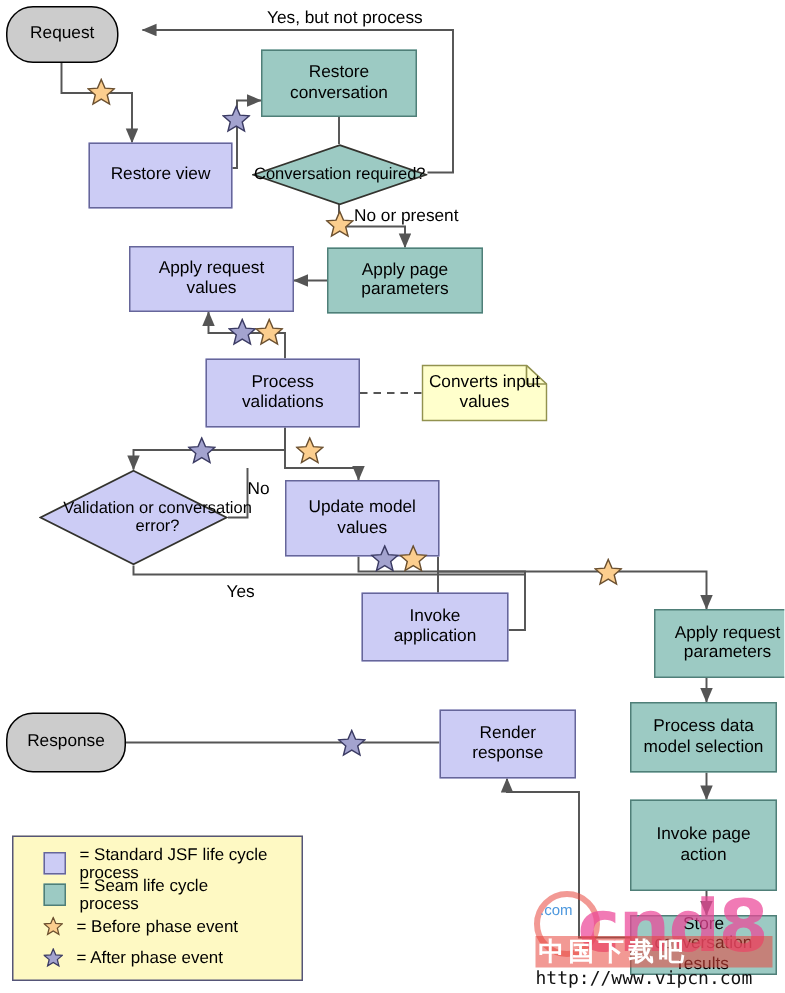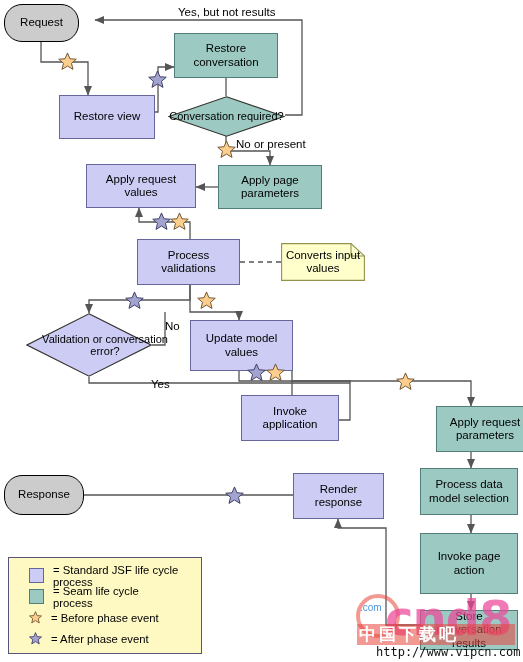--- a/index.html
+++ b/index.html
@@ -28,21 +28,21 @@
   #watermark{position:absolute;left:355px;top:588px;width:168px;height:74px;z-index:9;pointer-events:none;}
   .wm-cnd8{position:absolute;left:30px;top:2px;font-size:48px;font-weight:bold;color:#ec4899;opacity:.72;
            font-family:"DejaVu Sans",sans-serif;letter-spacing:-1px;}
   .wm-com{position:absolute;left:5px;top:14px;font-size:10px;color:#2e86d8;opacity:.85;}
   .wm-ring{position:absolute;left:1px;top:6px;width:36px;height:36px;border:4px solid #e8453c;
            border-radius:50%;opacity:.55;}
   .wm-cn{position:absolute;left:2px;top:36px;width:158px;height:21px;background:#e8453c;opacity:.55;}
   .wm-cntext{position:absolute;left:4px;top:35px;font-size:17px;font-weight:bold;color:#ffffff;
              letter-spacing:3px;font-family:"DejaVu Sans",sans-serif;}
   .wm-url{position:absolute;left:2px;top:57px;font-size:12px;color:#111;
-          font-family:"DejaVu Sans Mono","Liberation Mono",monospace;margin-left:19px;}
+          font-family:"DejaVu Sans Mono","Liberation Mono",monospace;}
 </style>
 </head>
 <body>
 
 <div id="canvas">
 
   <svg id="svg-layer" viewBox="0 0 523 662">
     <defs>
       <marker id="ah" markerWidth="9" markerHeight="9" refX="7.2" refY="3.2" orient="auto">
         <path d="M0,0 L7.6,3.2 L0,6.4 z" fill="#555555"></path>
@@ -166,24 +166,24 @@
   </div>
 
   <div class="node n-purple" style="left:293px;top:473px;width:91px;height:46px;">
     <span>Render response</span>
   </div>
 
   <div class="node n-grey" style="left:4px;top:475px;width:80px;height:40px;">
     <span>Response</span>
   </div>
 
-  <div class="edgelabel" style="left:178px;top:6px;">Yes, but not results</div>
+  <div class="edgelabel" style="left:178px;top:6px;">Yes, but not process</div>
   <div class="edgelabel" style="left:236px;top:138px;">No or present</div>
   <div class="edgelabel" style="left:165px;top:320px;">No</div>
-  <div class="edgelabel" style="left:151px;top:378px;">Yes</div>
+  <div class="edgelabel" style="left:151px;top:389px;">Yes</div>
 
   <svg class="star" style="left:58px;top:52px;" width="19" height="19" viewBox="0 0 20 20">
     <polygon points="10,1 12.6,7.1 19.2,7.6 14.2,11.9 15.8,18.3 10,14.8 4.2,18.3 5.8,11.9 0.8,7.6 7.4,7.1" fill="#fcce8e" stroke="#6b5030" stroke-width="1"></polygon>
   </svg>
   <svg class="star" style="left:148px;top:70px;" width="19" height="19" viewBox="0 0 20 20">
     <polygon points="10,1 12.6,7.1 19.2,7.6 14.2,11.9 15.8,18.3 10,14.8 4.2,18.3 5.8,11.9 0.8,7.6 7.4,7.1" fill="#a3a3cf" stroke="#3b3b63" stroke-width="1"></polygon>
   </svg>
   <svg class="star" style="left:217px;top:140px;" width="19" height="19" viewBox="0 0 20 20">
     <polygon points="10,1 12.6,7.1 19.2,7.6 14.2,11.9 15.8,18.3 10,14.8 4.2,18.3 5.8,11.9 0.8,7.6 7.4,7.1" fill="#fcce8e" stroke="#6b5030" stroke-width="1"></polygon>
   </svg>

